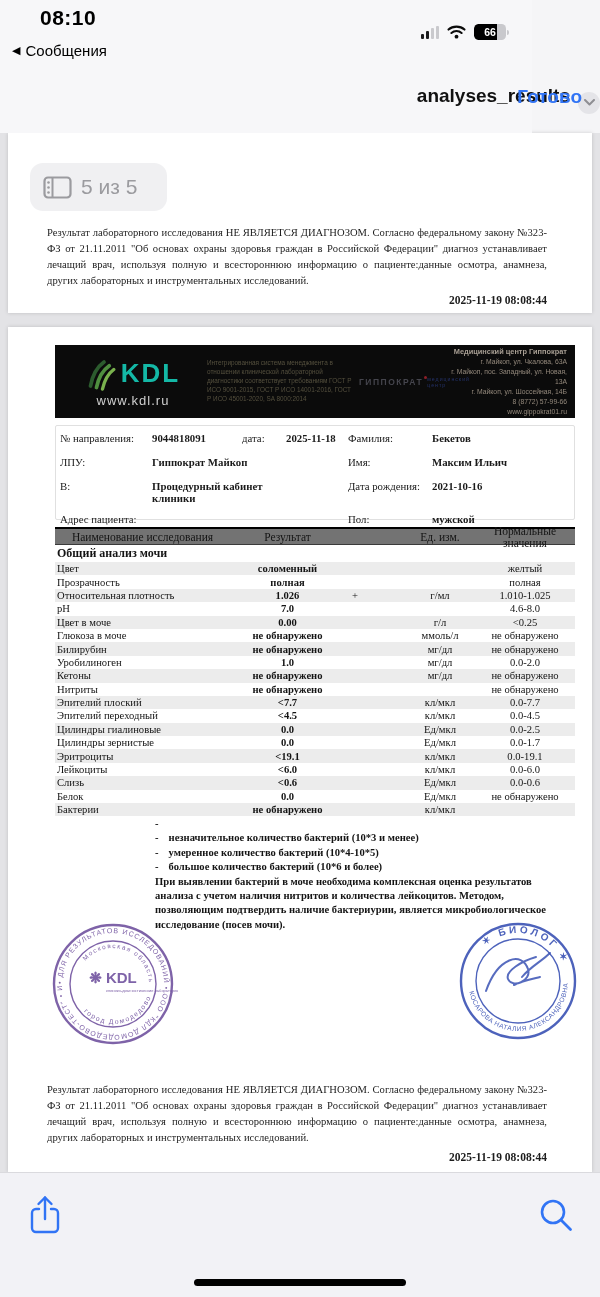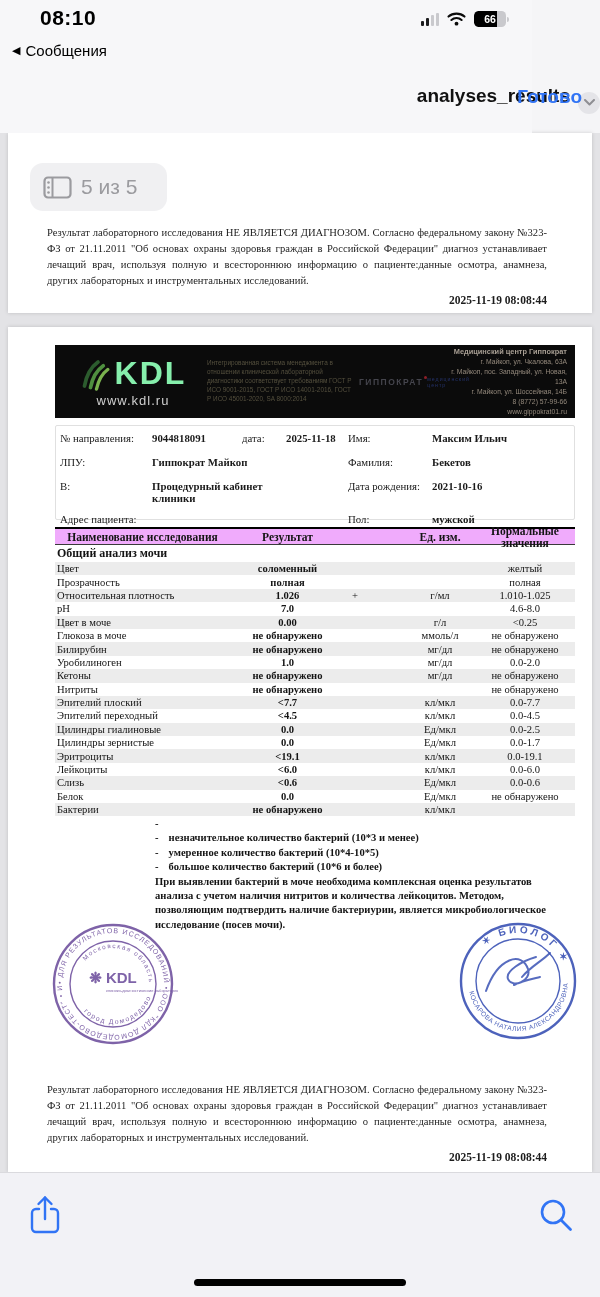--- a/index.html
+++ b/index.html
@@ -4,21 +4,21 @@
 <style>
   * { margin:0; padding:0; box-sizing:border-box; }
   html,body { width:600px; height:1297px; }
   body { position:relative; background:#f5f5f7; font-family:"Liberation Sans",sans-serif; overflow:hidden; }
 
   
   .chrome-top { position:absolute; top:0; left:0; width:532px; height:133px; background:#f7f7f9; z-index:5; }
   .time { position:absolute; left:40px; top:6px; font-size:21px; font-weight:700; color:#000; letter-spacing:.5px; }
   .back-link { position:absolute; left:12px; top:42px; font-size:15px; color:#000; display:flex; align-items:center; gap:5px; }
   .back-tri { font-size:11px; line-height:1; }
-  .status-icons { position:absolute; right:22px; top:11px; display:flex; align-items:center; gap:8px; }
+  .status-icons { position:absolute; right:22px; top:24px; display:flex; align-items:center; gap:8px; }
   .sig-bars { display:flex; align-items:flex-end; gap:1.5px; height:13px; }
   .sig-bars i { width:3.5px; border-radius:1px; background:#1c1c1e; display:block; }
   .sig-bars i:nth-child(1){height:5px;} .sig-bars i:nth-child(2){height:8px;}
   .sig-bars i:nth-child(3){height:11px;background:#c9c9cd;} .sig-bars i:nth-child(4){height:13px;background:#c9c9cd;}
   .battery { position:relative; width:36px; height:16px; display:flex; align-items:center; }
   .batt-body { width:32px; height:16px; border-radius:4.5px; background:#c9c9cd; position:relative; overflow:hidden; }
   .batt-fill { position:absolute; left:0; top:0; height:100%; width:72%; background:#000; border-radius:4.5px 0 0 4.5px; }
   .batt-num { position:absolute; left:0; top:0; width:32px; height:16px; display:flex; align-items:center; justify-content:center; color:#fff; font-size:10.5px; font-weight:700; }
   .batt-tip { width:2px; height:5px; background:#c9c9cd; border-radius:0 2px 2px 0; margin-left:1px; }
 
@@ -36,21 +36,21 @@
   .page-pill { position:absolute; left:30px; top:30px; width:137px; height:48px; border-radius:13px; background:#f0f0f2; display:flex; align-items:center; gap:9px; padding-left:13px; z-index:4; }
   .pill-label { font-size:21px; color:#9b9b9f; }
   .disclaimer { position:absolute; left:39px; width:500px; font-family:"Liberation Serif",serif; font-size:10.6px; line-height:1.52; color:#1d1d1d; text-align:justify; }
   .disc-a { top:92px; }
   .stamp-time { text-align:right; font-weight:600; font-size:11.5px; margin-top:3px; }
 
   
   .lab-header { position:absolute; left:47px; top:18px; width:520px; height:73px; background:#0b0b0b; display:flex; align-items:center; padding:4px 8px 4px 10px; }
   .kdl-zone { width:136px; display:flex; flex-direction:column; align-items:center; }
   .kdl-row { display:flex; align-items:center; gap:5px; }
-  .kdl-word { font-size:32px; font-weight:700; color:#86efac; letter-spacing:2px; }
+  .kdl-word { font-size:26px; font-weight:700; color:#14b8a6; letter-spacing:2px; }
   .kdl-url { font-size:13px; color:#cfcfcf; letter-spacing:1px; margin-top:1px; }
   .cert-zone { width:158px; font-size:6.4px; line-height:1.4; color:#55503e; padding:0 6px; }
   .hippo-zone { width:92px; display:flex; flex-direction:row; align-items:center; }
   .hippo-emblem { width:24px; height:24px; border-radius:50%; background:radial-gradient(circle at 50% 40%, #1d2752, #0a0d1e 70%); margin-bottom:2px; }
   .hippo-name { font-size:8.5px; font-weight:700; color:#45454d; letter-spacing:1.5px; white-space:nowrap; }
   .hippo-dot { display:inline-block; width:3px; height:3px; border-radius:50%; background:#8c1f28; vertical-align:6px; margin-left:1px; }
   .hippo-sub { font-size:5.2px; color:#25336b; letter-spacing:1px; margin-top:1px; }
   .addr-zone { flex:1; text-align:right; line-height:1.45; }
   .addr-zone div { font-size:6.8px; color:#94897c; }
   .addr-zone div:first-child { font-size:7.4px; font-weight:700; color:#a89f94; }
@@ -63,21 +63,21 @@
   .p-col-left .p-row:nth-child(2),.p-col-right .p-row:nth-child(2){height:24px;}
   .p-col-left .p-row:nth-child(3),.p-col-right .p-row:nth-child(3){height:33px;}
   .p-label { width:92px; flex:none; }
   .p-value { font-weight:700; }
   .p-value.wrap { width:112px; }
   .p-label2 { width:44px; flex:none; margin-left:36px; }
   .p-col-right .p-label { width:84px; }
 
   
   .res-table { position:absolute; left:47px; top:200px; width:520px; font-family:"Liberation Serif",serif; color:#141414; }
-  .t-head { display:flex; align-items:center; height:18px; background:#f0abfc; border-top:2px solid #000; border-bottom:1.5px solid #3a3a3a; font-weight:700; font-size:11.5px; }
+  .t-head { display:flex; align-items:center; height:18px; background:#737373; border-top:2px solid #000; border-bottom:1.5px solid #3a3a3a; font-weight:400; font-size:11.5px; }
   .t-section { height:17px; font-weight:700; font-size:12px; display:flex; align-items:center; padding-left:2px; }
   .t-row { display:flex; align-items:center; height:13.4px; font-size:10.6px; }
   .t-row.alt { background:#ececec; }
   .c-name { width:175px; padding-left:2px; }
   .t-head .c-name { text-align:center; padding-left:0; }
   .c-result { width:115px; text-align:center; }
   .t-row .c-result { font-weight:700; }
   .c-flag { width:20px; text-align:center; }
   .c-spacer { width:40px; }
   .c-unit { width:70px; text-align:center; }
@@ -209,26 +209,26 @@
             <span class="p-label">В:</span>
             <span class="p-value wrap">Процедурный кабинет клиники</span>
           </div>
           <div class="p-row">
             <span class="p-label">Адрес пациента:</span>
             <span class="p-value"></span>
           </div>
         </div>
       <div class="p-col-right" id="p-right">
           <div class="p-row">
+            <span class="p-label">Фамилия:</span>
+            <span class="p-value">Бекетов</span>
+          </div>
+          <div class="p-row">
             <span class="p-label">Имя:</span>
             <span class="p-value">Максим Ильич</span>
-          </div>
-          <div class="p-row">
-            <span class="p-label">Фамилия:</span>
-            <span class="p-value">Бекетов</span>
           </div>
           <div class="p-row">
             <span class="p-label">Дата рождения:</span>
             <span class="p-value">2021-10-16</span>
           </div>
           <div class="p-row">
             <span class="p-label">Пол:</span>
             <span class="p-value">мужской</span>
           </div>
         </div>

